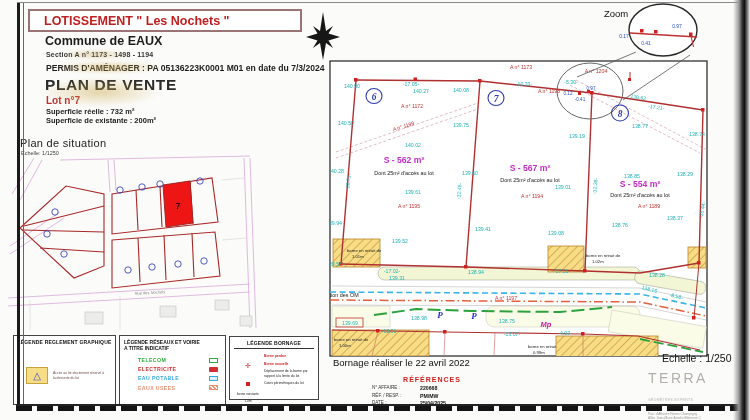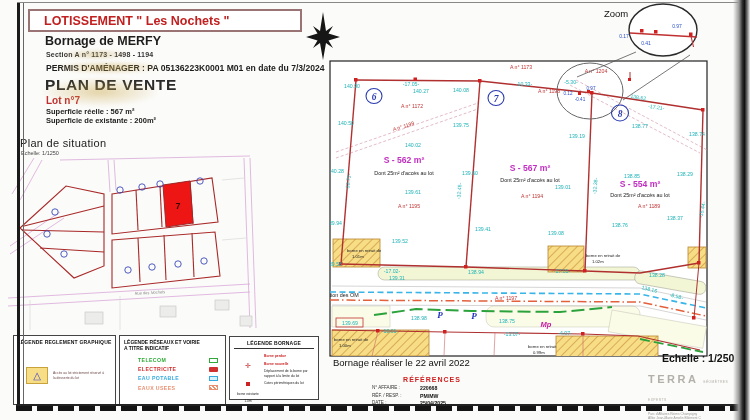--- a/index.html
+++ b/index.html
@@ -60,23 +60,23 @@
   .bn-r{font-size:3.4px;line-height:4.6px;margin-bottom:3px}
   .bn-red{color:#c22;font-weight:bold}
   .bn-blk{color:#222}
 
   .bornage-note{left:333px;top:357px;font-size:9.5px;color:#101010}
   .refs{left:372px;top:376px;width:120px}
   .refs-title{color:#d02020;font-weight:bold;font-size:7px;letter-spacing:1px;text-align:center;margin-bottom:2px}
   .ref-row{display:flex;font-size:4.6px;color:#333;margin-top:1.6px}
   .ref-lab{width:48px;text-align:left}
   .ref-val{font-weight:bold;color:#111;font-size:5.2px}
-  .echelle{left:662px;top:352px;font-size:10.5px;font-weight:bold;color:#111;white-space:nowrap}
+  .echelle{left:662px;top:352px;font-size:10.5px;font-weight:normal;color:#111;white-space:nowrap}
   .terra{left:648px;top:369px;width:88px}
-  .terra-name{font-size:11px;font-weight:bold;color:#b3b0aa;letter-spacing:2.5px}
+  .terra-name{font-size:14px;font-weight:normal;color:#b3b0aa;letter-spacing:2.5px}
   .terra-sub{font-size:3.4px;color:#b3b0aa;letter-spacing:.4px}
   .terra-city{color:#c03030;font-weight:bold;font-size:4.6px;margin-top:2px}
   .terra-ad{font-size:3.3px;color:#999;line-height:4.1px}
 
   
   .pl-t{fill:#1fb3b8;font-size:5.2px;text-anchor:middle}
   .pl-p{fill:#c23535;font-size:5.2px;text-anchor:middle}
   .pl-s{fill:#c22ec2;font-size:8.6px;font-weight:bold;text-anchor:middle}
   .pl-a{fill:#1a1a1a;font-size:5.4px;text-anchor:middle}
   .pl-b{fill:#2a50c8;font-size:4.6px;text-anchor:middle}
@@ -340,26 +340,26 @@
     </g>
     <text x="624" y="38" class="zl">0.17</text>
     <text x="646" y="45" class="zl">0.41</text>
     <text x="677" y="28" class="zl">0.97</text>
   </g>
 </svg>
 
 <div class="abs titlebox">
   <span>LOTISSEMENT " Les Nochets "</span>
 </div>
-<div class="abs commune">Bornage de MERFY</div>
+<div class="abs commune">Commune de EAUX</div>
 <div class="abs section">Section A n° 1173 - 1498 - 1194</div>
 <div class="abs permis">PERMIS D'AMÉNAGER : PA 05136223K0001 M01 en date du 7/3/2024</div>
 <div class="abs planvente">PLAN DE VENTE</div>
 <div class="abs lotno">Lot n°7</div>
-<div class="abs sup1">Superficie réelle : 567 m²</div>
+<div class="abs sup1">Superficie réelle : 732 m²</div>
 <div class="abs sup2">Superficie de existante :  200m²</div>
 <div class="abs smudge sm1"></div>
 <div class="abs smudge sm2"></div>
 <div class="abs smudge sm3"></div>
 
 <div class="abs sit-title">Plan de situation</div>
 <div class="abs sit-scale">Echelle: 1/1250</div>
 
 <div class="abs lgbox lg1">
   <div class="lg-title">LÉGENDE REGLEMENT GRAPHIQUE</div>

